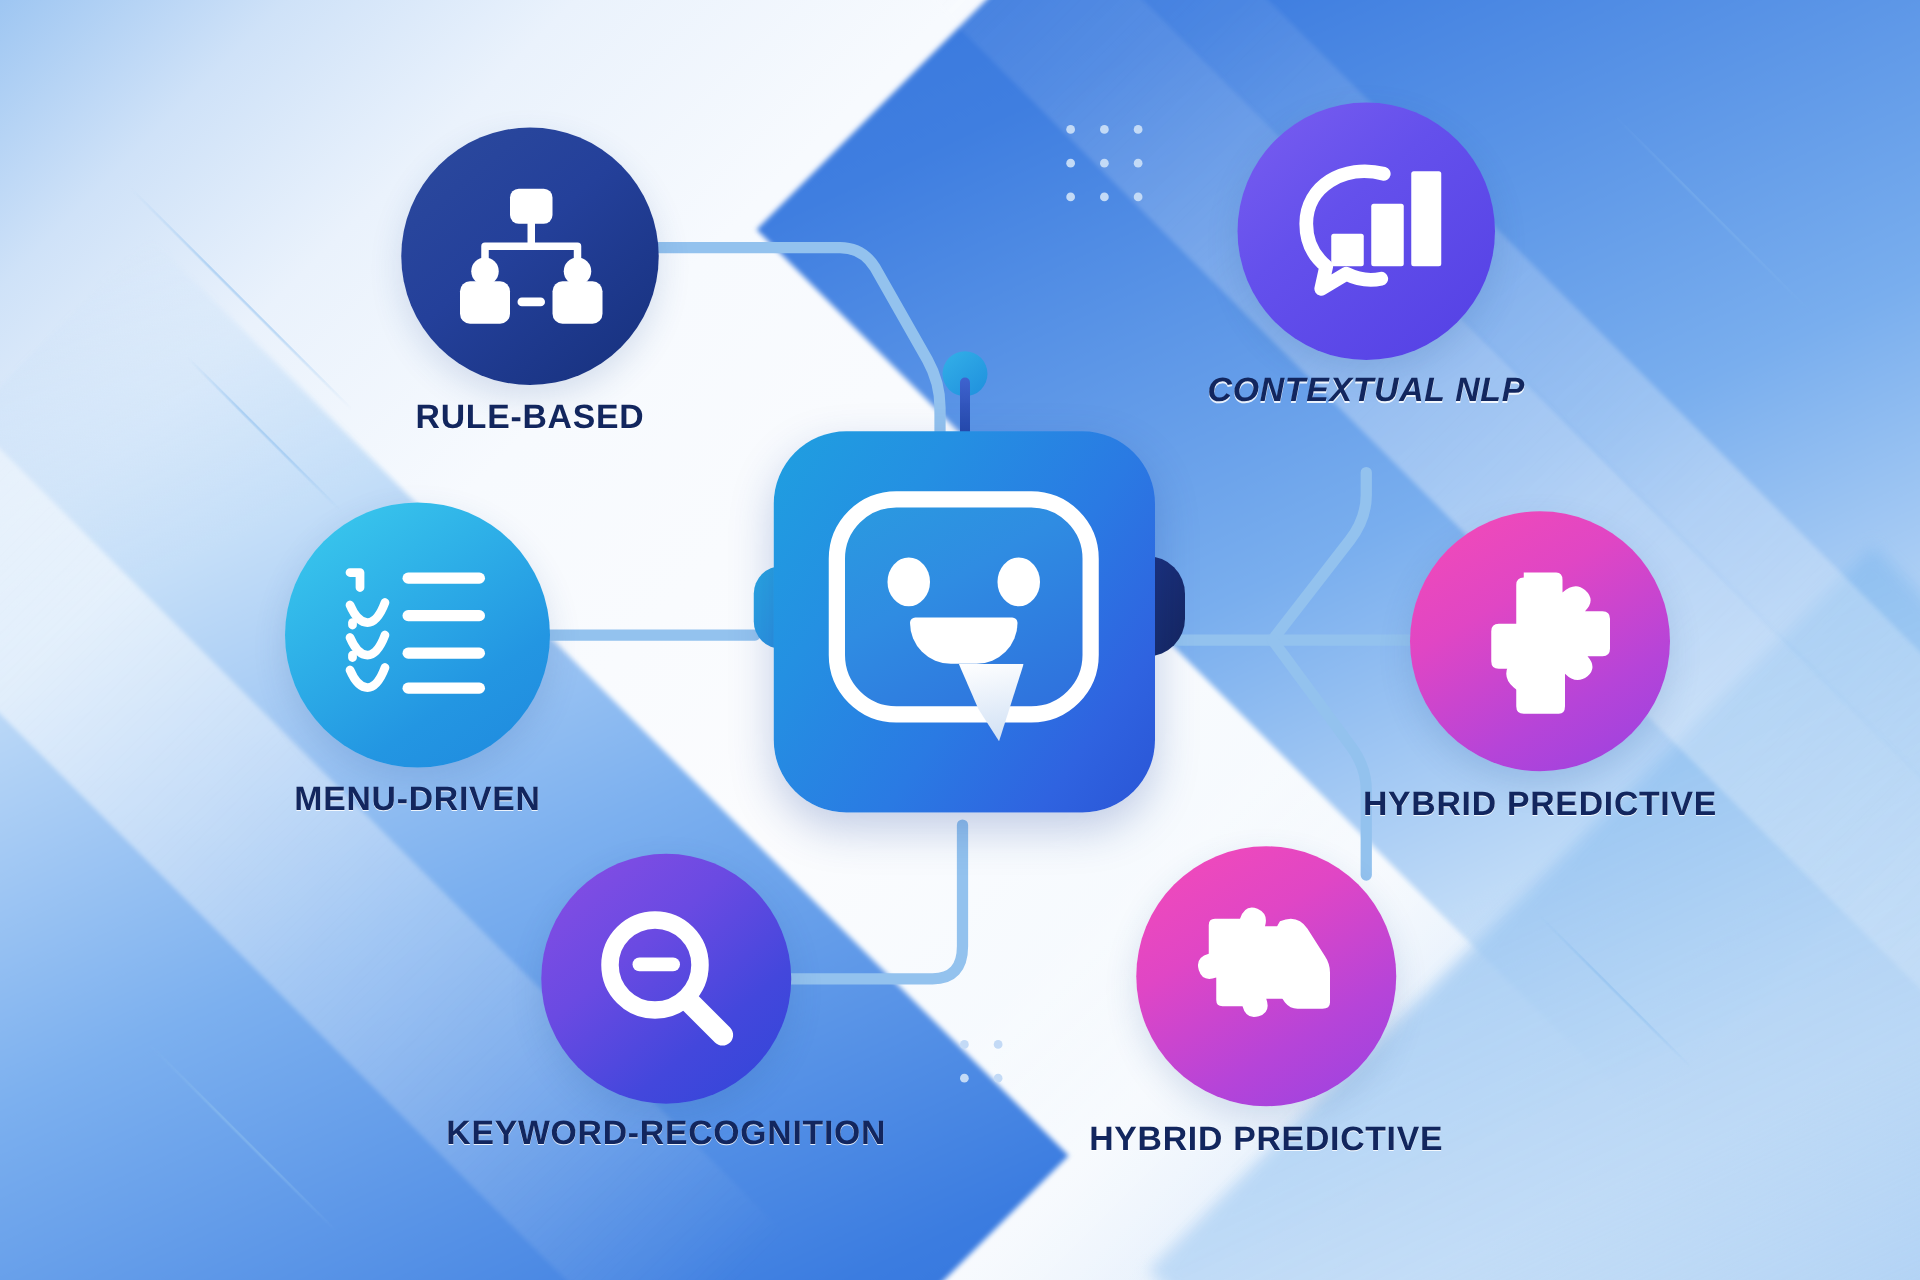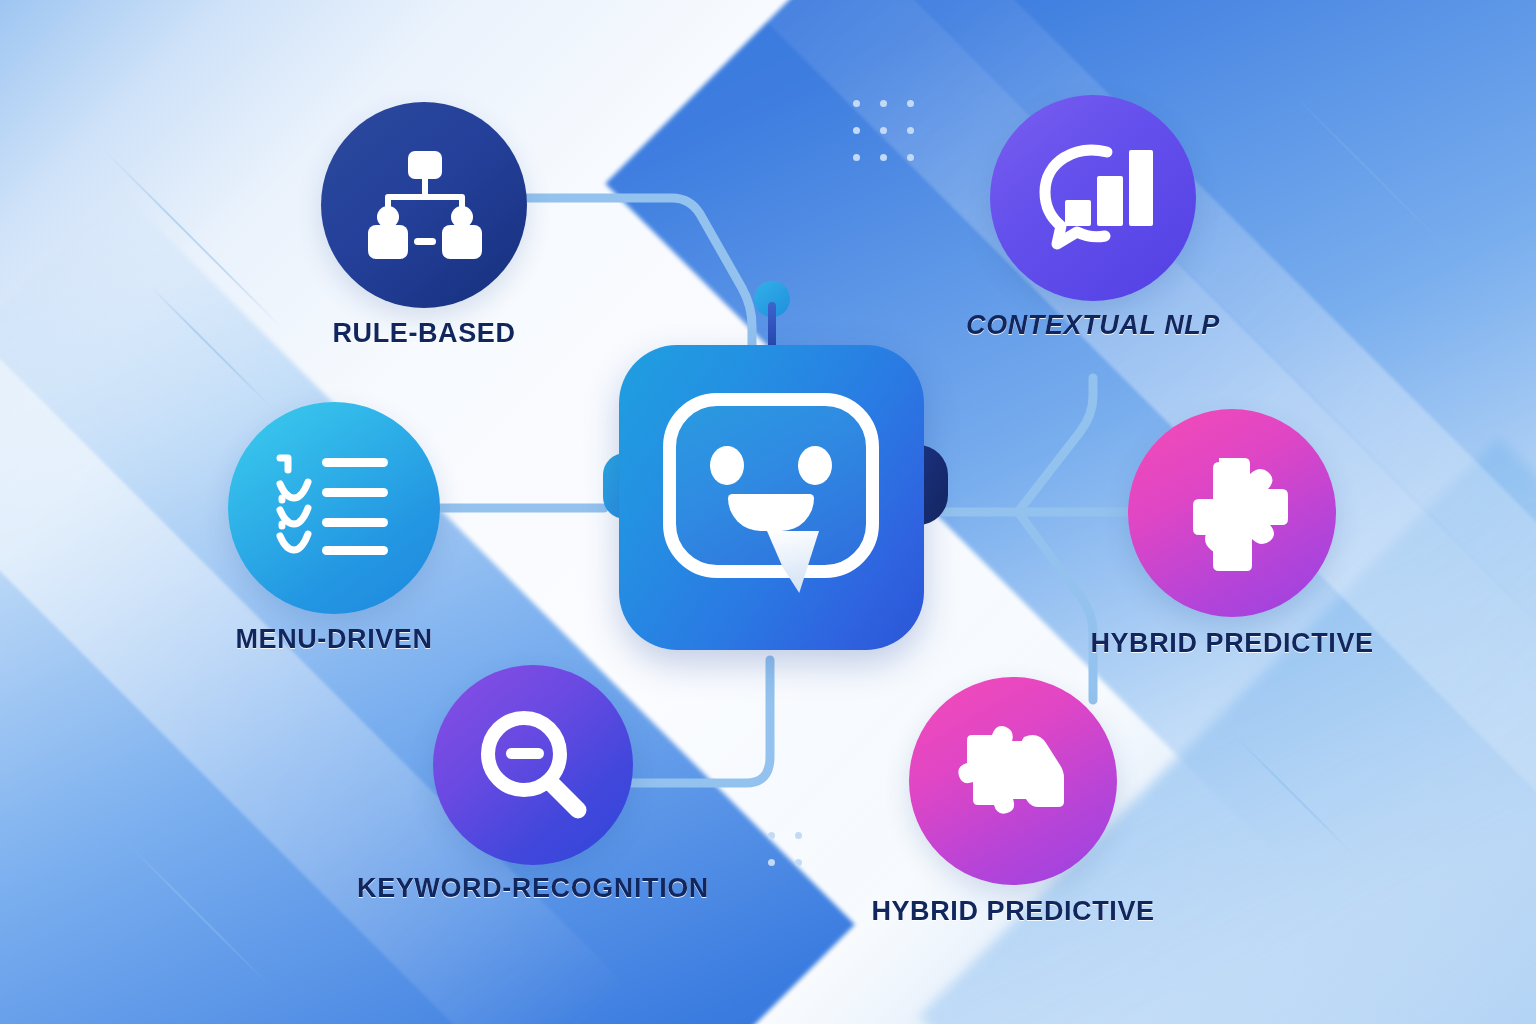--- a/index.html
+++ b/index.html
@@ -215,32 +215,32 @@
           <rect x="50" y="6" width="66" height="9" rx="4.5"></rect>
           <rect x="50" y="36" width="66" height="9" rx="4.5"></rect>
           <rect x="50" y="66" width="66" height="9" rx="4.5"></rect>
           <rect x="50" y="94" width="66" height="9" rx="4.5"></rect>
         </g>
       </svg>
     </div>
     <div class="label" style="top:222px;font-size:27px;">MENU-DRIVEN</div>
   </div>
 
-  <div class="node" style="left:433px;top:665px;width:200px;">
+  <div class="node" style="left:433px;top:683px;width:200px;">
     <div class="disc" style="width:200px;height:200px;background:linear-gradient(140deg,#8a4ee4 0%,#6a4ae2 38%,#4347dc 70%,#2f46d8 100%);">
       <svg class="glyph" width="118" height="118" viewBox="0 0 118 118">
         <circle cx="50" cy="48" r="36" fill="none" stroke="#fff" stroke-width="14"></circle>
         <rect x="32" y="42" width="38" height="11" rx="5.5" fill="#fff"></rect>
         <path d="M76 76 L104 104" stroke="#fff" stroke-width="17" stroke-linecap="round"></path>
       </svg>
     </div>
     <div class="label" style="top:208px;font-size:27px;">KEYWORD-RECOGNITION</div>
   </div>
 
-  <div class="node" style="left:990px;top:95px;width:206px;font-style:italic;">
+  <div class="node" style="left:990px;top:82px;width:206px;font-style:italic;">
     <div class="disc" style="width:206px;height:206px;background:linear-gradient(140deg,#7a5ef0 0%,#6450ec 40%,#5340e4 100%);">
       <svg class="glyph" width="124" height="116" viewBox="0 0 124 116">
         <path d="M76 12 C44 4 14 22 14 52 C14 66 20 78 30 86 L26 104 L46 92 C54 96 64 98 74 96" fill="none" stroke="#fff" stroke-width="11" stroke-linecap="round" stroke-linejoin="round"></path>
         <rect x="34" y="60" width="26" height="26" rx="2" fill="#fff"></rect>
         <rect x="66" y="36" width="26" height="50" rx="2" fill="#fff"></rect>
         <rect x="98" y="10" width="24" height="76" rx="2" fill="#fff"></rect>
       </svg>
     </div>
     <div class="label" style="top:215px;font-size:27px;">CONTEXTUAL NLP</div>
   </div>

